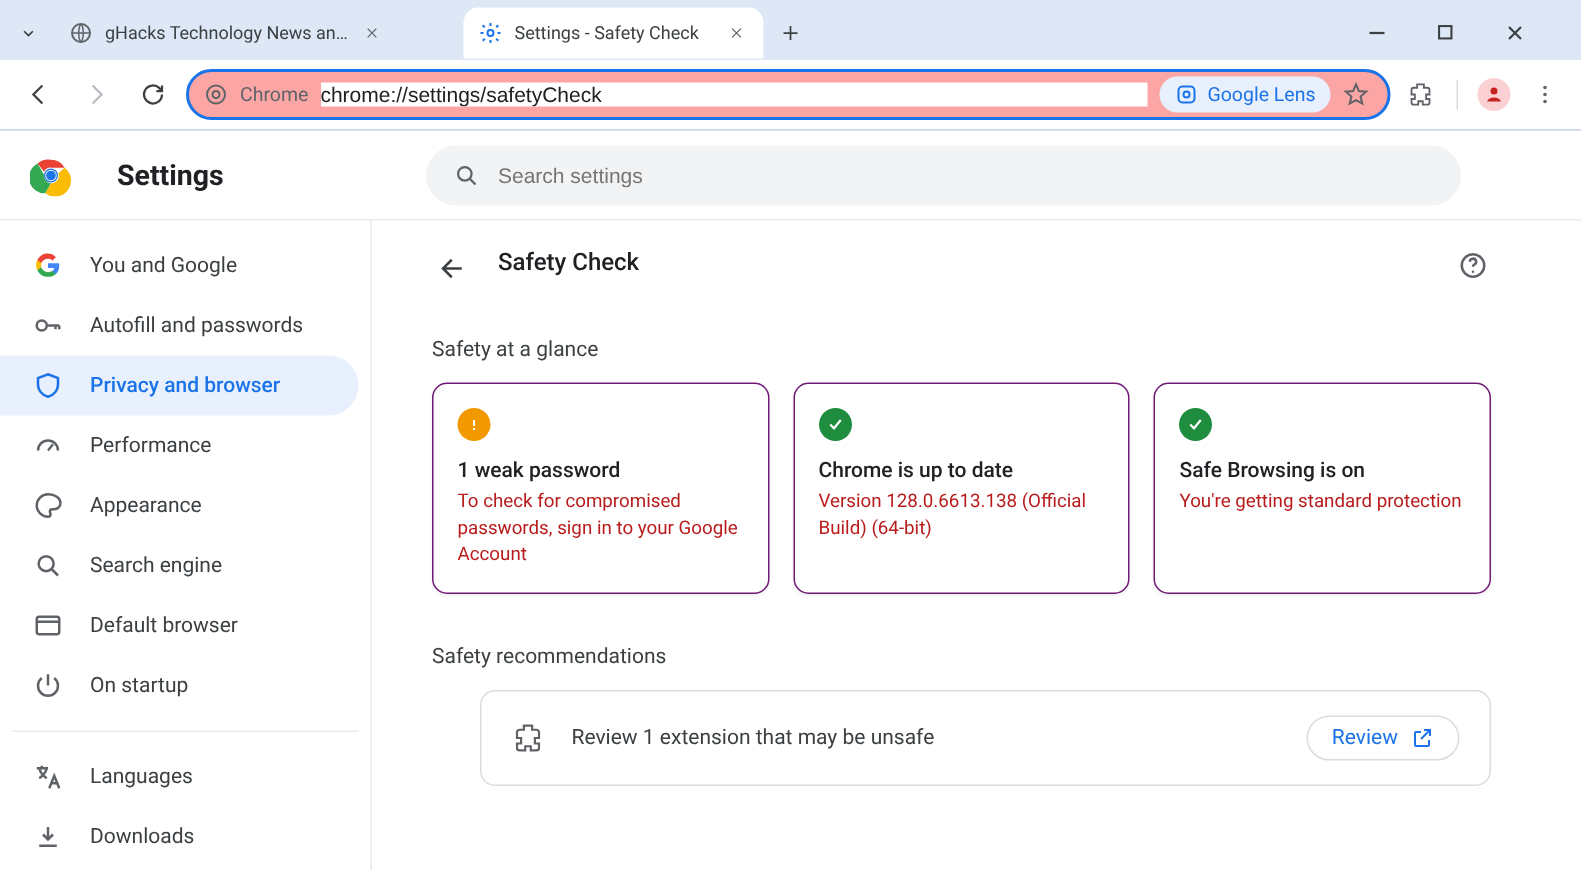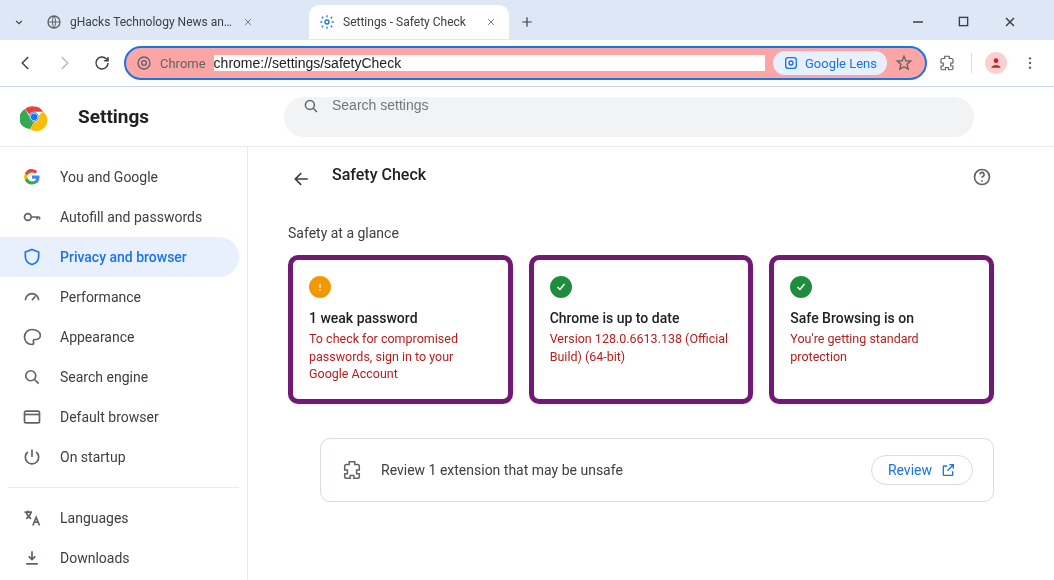--- a/index.html
+++ b/index.html
@@ -81,21 +81,21 @@
   .divider-v { width:1px; height:20px; background:#dadce0; margin:0 4px;}
   .header-row {
     display:flex; align-items:center; height:60px; padding:0 20px; gap:30px;
     border-bottom:1px solid #e8eaed;
   }
   .chrome-logo { width:28px; height:28px; }
   .settings-title { font-size:19px; font-weight:700; }
   .search-pill {
     flex:1; max-width:690px; margin-left:auto; margin-right:60px;
     height:40px; background:#f1f3f4; border-radius:22px;
-    display:flex; align-items:flex-start; padding:0 18px; gap:12px; color:#5f6368;
+    display:flex; align-items:center; padding:0 18px; gap:12px; color:#5f6368;
   }
   .search-pill input { border:none; background:transparent; outline:none; flex:1; font-size:14px; color:#202124;}
   .body { display:flex; flex:1; overflow:hidden; }
   .sidebar {
     width:248px; border-right:1px solid #e8eaed; overflow-y:auto;
     padding:10px 8px; position:relative;
   }
   .sidebar::-webkit-scrollbar { width:12px; }
   .sidebar-item {
     display:flex; align-items:center; gap:18px;
@@ -106,21 +106,21 @@
   .sidebar-item .icon { width:20px; height:20px; display:flex;align-items:center;justify-content:center; flex:0 0 20px;}
   .sidebar-divider { height:1px; background:#e8eaed; margin:10px 0;}
   .content { flex:1; overflow-y:auto; padding:18px 60px 20px 40px;}
   .content-header { display:flex; align-items:flex-start; gap:16px; margin-bottom:32px;}
   .back-arrow { width:28px; height:28px; display:flex;align-items:center;justify-content:center; color:#5f6368; cursor:pointer;}
   .content-title { font-size:16px; font-weight:500; flex:1;}
   .help-icon { width:24px; height:24px; display:flex;align-items:center;justify-content:center; color:#5f6368; cursor:pointer;}
   .section-label { font-size:14px; color:#3c4043; margin-bottom:14px;}
   .cards { display:flex; gap:16px; margin-bottom:34px;}
   .card {
-    flex:1; border:5px solid #701a75; border-radius:10px;
+    flex:1; border:1px solid #701a75; border-radius:10px;
     padding:16px; min-height:120px;
     box-shadow: 0 1px 2px rgba(60,64,67,0.08);
   }
   .card .status-icon { width:22px; height:22px; border-radius:50%; display:flex;align-items:center;justify-content:center; color:#fff; font-size:13px; margin-bottom:12px;}
   .status-warn { background:#f29900;}
   .status-ok { background:#1e8e3e;}
   .card-title { font-size:14px; font-weight:500; color:#202124; margin-bottom:4px;}
   .card-desc { font-size:12.5px; color:#b91c1c; line-height:1.4;}
   .reco-row {
     border:1px solid #dadce0; border-radius:10px;
@@ -416,20 +416,21 @@
           <div class="status-icon status-ok">
             <svg width="12" height="12" viewBox="0 0 24 24">
                 <path d="M5 12l5 5 9-11" fill="none" stroke="#fff" stroke-width="3"></path>
               </svg>
           </div>
           <div class="card-title">Safe Browsing is on</div>
           <div class="card-desc">You're getting standard protection</div>
         </div>
       </div>
 
+      <div class="section-label">Safety recommendations</div>
       <div class="reco-row">
         <span class="icon">
           <svg viewBox="0 0 24 24" width="22" height="22">
               <path d="M9 3h6v3h3a2 2 0 0 1 2 2v4h-3v4h3v3a2 2 0 0 1-2 2h-4v-3h-4v3H6a2 2 0 0 1-2-2v-3h3v-4H4V8a2 2 0 0 1 2-2h3z" fill="none" stroke="#5f6368" stroke-width="1.6"></path>
             </svg>
         </span>
         <div class="reco-text">Review 1 extension that may be unsafe</div>
         <div class="review-btn">
           <span>Review</span>
           <svg width="16" height="16" viewBox="0 0 24 24">

